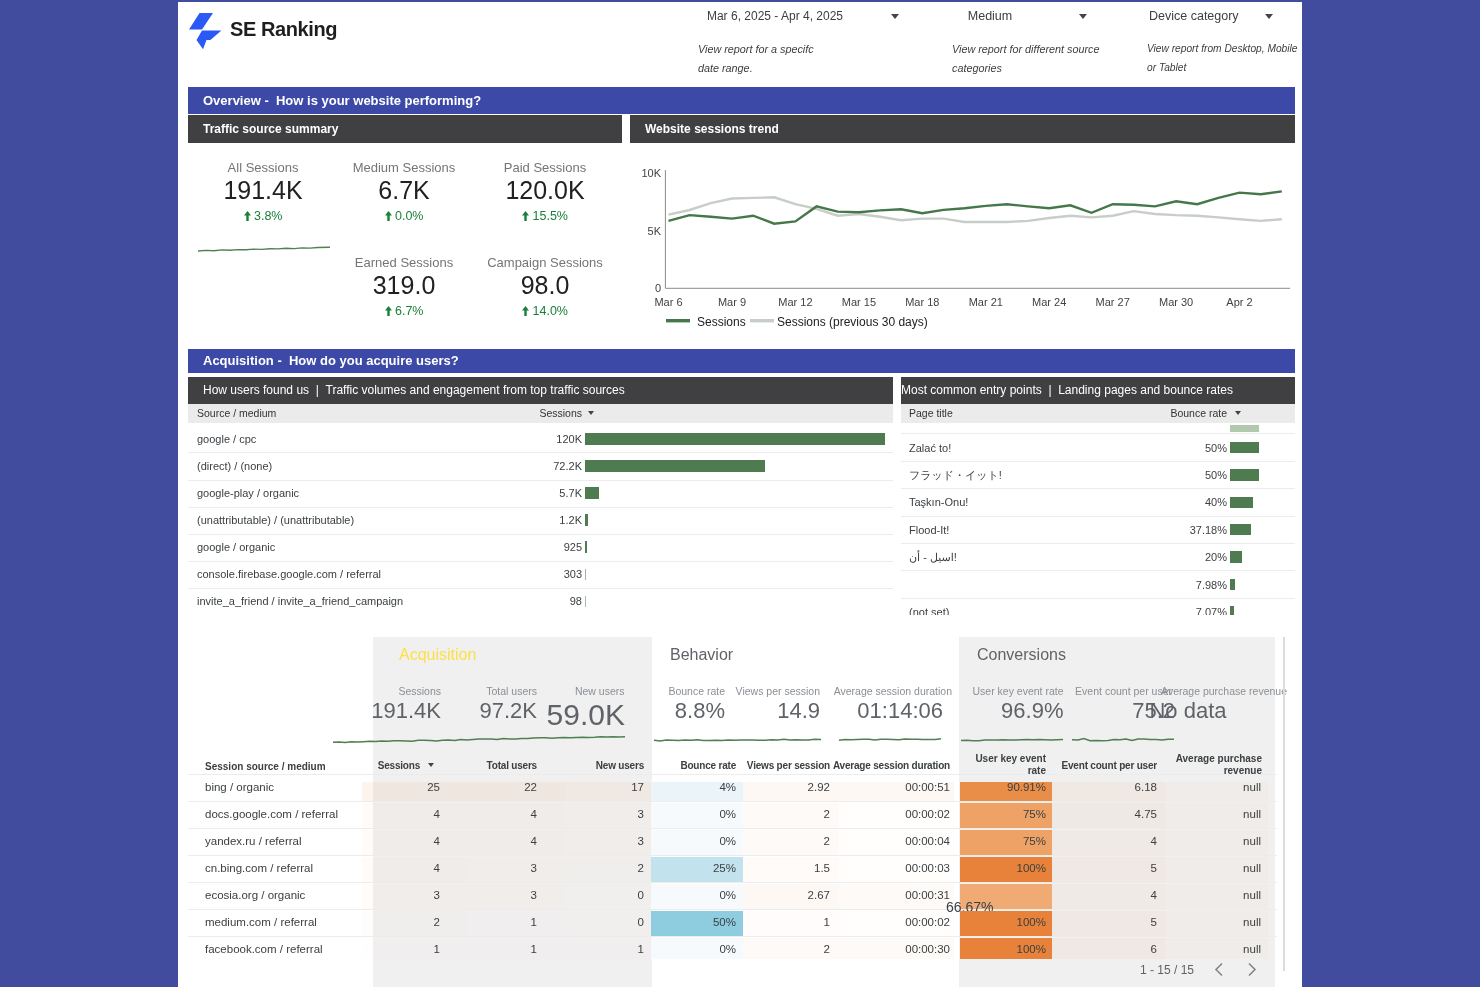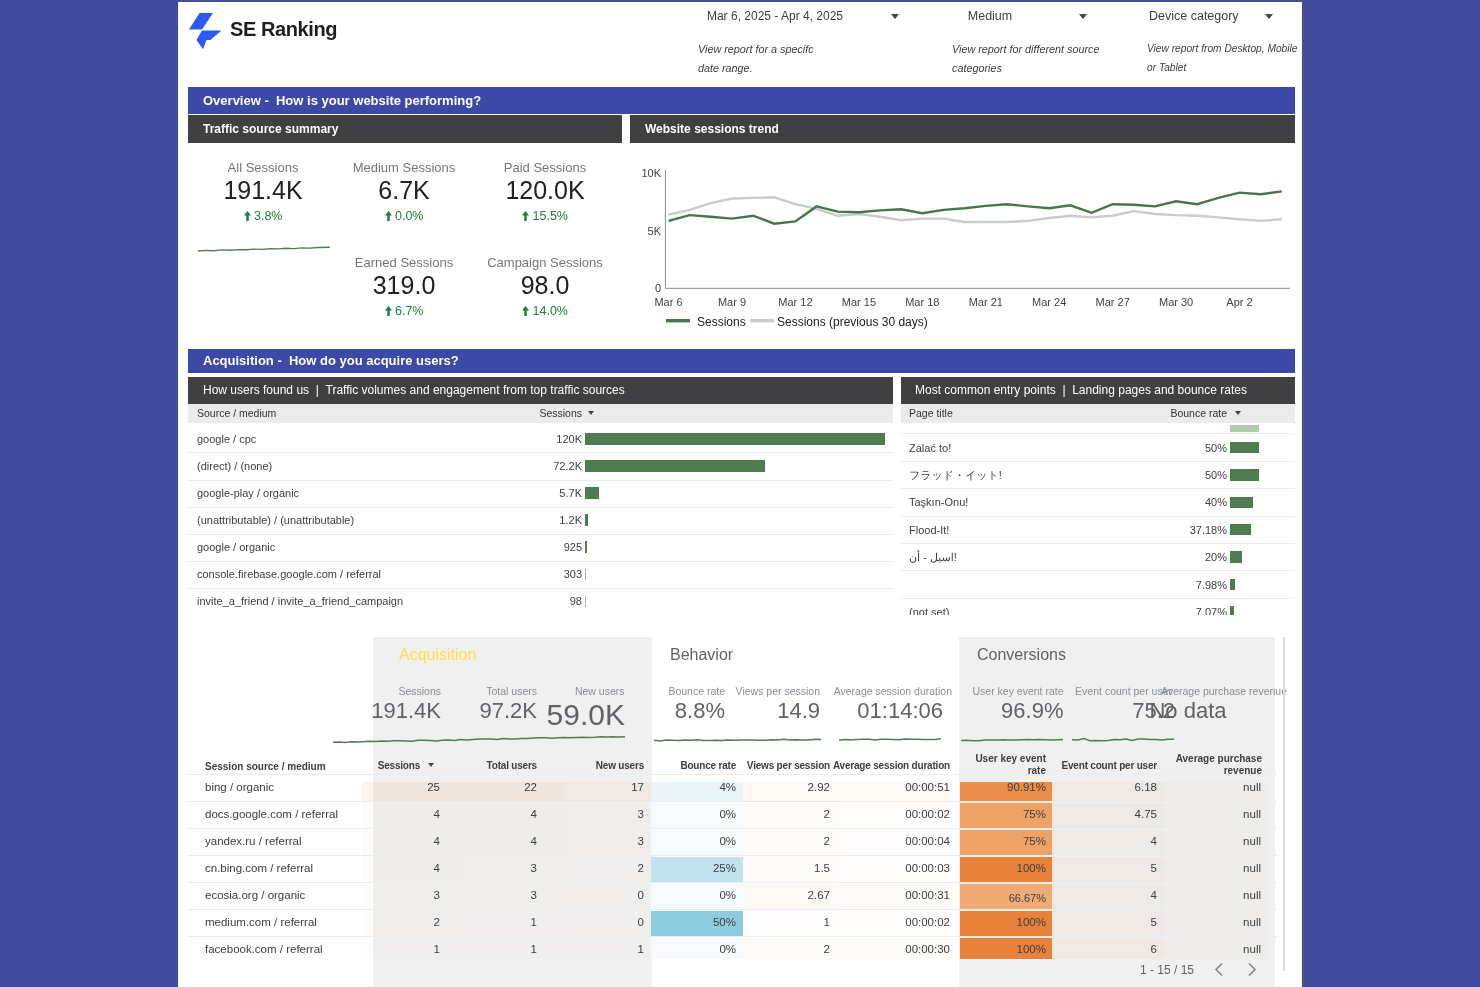--- a/index.html
+++ b/index.html
@@ -109,21 +109,21 @@
   <polyline fill="none" stroke="#c7cdc7" stroke-width="2.4" points="38.5,54.6 59.6,50.0 80.8,43.1 102.0,38.5 123.1,37.9 144.2,37.3 165.4,44.2 186.5,48.8 207.7,55.7 228.9,54.0 250.0,56.8 271.1,60.3 292.3,58.6 313.5,58.6 334.6,62.0 355.8,62.0 376.9,62.0 398.0,60.9 419.2,58.0 440.3,55.7 461.5,57.4 482.7,55.7 503.8,51.1 525.0,54.0 546.1,55.1 567.2,55.7 588.4,57.4 609.5,59.2 630.7,60.9 651.8,59.2"></polyline>
   <polyline fill="none" stroke="#45774a" stroke-width="2.4" points="38.5,60.9 59.6,55.1 80.8,56.8 102.0,58.6 123.1,55.7 144.2,63.7 165.4,61.4 186.5,46.4 207.7,51.6 228.9,52.2 250.0,50.4 271.1,49.3 292.3,53.3 313.5,49.9 334.6,48.2 355.8,45.9 376.9,44.2 398.0,46.4 419.2,48.2 440.3,45.3 461.5,52.8 482.7,44.2 503.8,44.7 525.0,46.4 546.1,41.3 567.2,44.2 588.4,37.9 609.5,32.6 630.7,34.3 651.8,31.4"></polyline>
   <rect x="36" y="159" width="24" height="3.4" fill="#45774a"></rect>
   <text x="67" y="166" font-size="12" fill="#202124">Sessions</text>
   <rect x="120" y="159" width="24" height="3.4" fill="#c7cdc7"></rect>
   <text x="147" y="166" font-size="12" fill="#202124">Sessions (previous 30 days)</text>
 </svg>
 
 <div class="abs bluebar" style="left:188px;top:349px;width:1107px;height:24px;line-height:24px;padding-left:15px;box-sizing:border-box">Acquisition -&nbsp; How do you acquire users?</div>
 <div class="abs darkbar" style="left:188px;top:377px;width:705px;height:27px;line-height:27px;padding-left:15px;box-sizing:border-box">How users found us&nbsp; | &nbsp;Traffic volumes and engagement from top traffic sources</div>
-<div class="abs darkbar" style="left:901px;top:377px;width:394px;height:27px;line-height:27px;padding-left:14px;box-sizing:border-box">Most common entry points&nbsp; | &nbsp;Landing pages and bounce rates</div>
+<div class="abs darkbar" style="left:901px;top:377px;width:394px;height:27px;line-height:27px;box-sizing:border-box">Most common entry points&nbsp; | &nbsp;Landing pages and bounce rates</div>
 
 <div class="abs" style="left:188px;top:404px;width:705px;height:211px;overflow:hidden">
 <div class="abs hdrband" style="left:0;top:0;width:705px;height:18.5px;line-height:18.5px">
       <span style="position:absolute;left:9px">Source / medium</span>
       <span class="abs" style="left:250px;width:144px;text-align:right">Sessions</span>
       <span class="abs dn" style="left:400px;top:7px;border-left-width:3.5px;border-right-width:3.5px;border-top-width:4.5px"></span>
     </div>
 <div class="abs" style="left:9px;top:27.8px;font-size:11px;color:#3c4043;line-height:14px">google / cpc</div>
 <div class="abs" style="left:294px;top:27.8px;width:100px;text-align:right;font-size:11px;color:#3c4043;line-height:14px">120K</div>
 <div class="abs grnbar" style="left:397px;top:29.0px;width:300px;height:11.5px;opacity:1"></div>
@@ -320,21 +320,21 @@
     <div class="abs" style="left:249px;top:115px;width:100px;text-align:right;font-size:11.5px;color:#3c4043">3</div>
 <div class="abs" style="left:377px;top:109.5px;width:86px;height:25.5px;background:rgba(234,124,52,0.006)"></div>
     <div class="abs" style="left:356px;top:115px;width:100px;text-align:right;font-size:11.5px;color:#3c4043">0</div>
 <div class="abs" style="left:463px;top:109.5px;width:92px;height:25.5px;background:#f7fafc"></div>
     <div class="abs" style="left:448px;top:115px;width:100px;text-align:right;font-size:11.5px;color:#3c4043">0%</div>
 <div class="abs" style="left:555px;top:109.5px;width:96px;height:25.5px;background:rgba(234,124,52,0.0495)"></div>
     <div class="abs" style="left:542px;top:115px;width:100px;text-align:right;font-size:11.5px;color:#3c4043">2.67</div>
 <div class="abs" style="left:651px;top:109.5px;width:115px;height:25.5px;background:rgba(234,124,52,0.0385)"></div>
     <div class="abs" style="left:662px;top:115px;width:100px;text-align:right;font-size:11.5px;color:#3c4043">00:00:31</div>
 <div class="abs" style="left:772px;top:109.5px;width:92px;height:25.5px;background:#f0aa74"></div>
-    <div class="abs" style="left:758px;top:118px;width:100px;text-align:right;font-size:11px;color:#3c4043">66.67%</div>
+    <div class="abs" style="left:758px;top:125px;width:100px;text-align:left;font-size:14px;color:#3c4043">66.67%</div>
 <div class="abs" style="left:864px;top:109.5px;width:113px;height:25.5px;background:rgba(234,124,52,0.0468)"></div>
     <div class="abs" style="left:869px;top:115px;width:100px;text-align:right;font-size:11.5px;color:#3c4043">4</div>
 <div class="abs" style="left:977px;top:109.5px;width:103px;height:25.5px;background:rgba(234,124,52,0.0303)"></div>
     <div class="abs" style="left:973px;top:115px;width:100px;text-align:right;font-size:11.5px;color:#3c4043">null</div>
 <div class="abs" style="left:17px;top:142px;font-size:11.5px;color:#3c4043">medium.com / referral</div>
 <div class="abs" style="left:174px;top:136.5px;width:104px;height:25.5px;background:rgba(234,124,52,0.0165)"></div>
     <div class="abs" style="left:152px;top:142px;width:100px;text-align:right;font-size:11.5px;color:#3c4043">2</div>
 <div class="abs" style="left:278px;top:136.5px;width:99px;height:25.5px;background:rgba(234,124,52,0.011)"></div>
     <div class="abs" style="left:249px;top:142px;width:100px;text-align:right;font-size:11.5px;color:#3c4043">1</div>
 <div class="abs" style="left:377px;top:136.5px;width:86px;height:25.5px;background:rgba(234,124,52,0.006)"></div>

